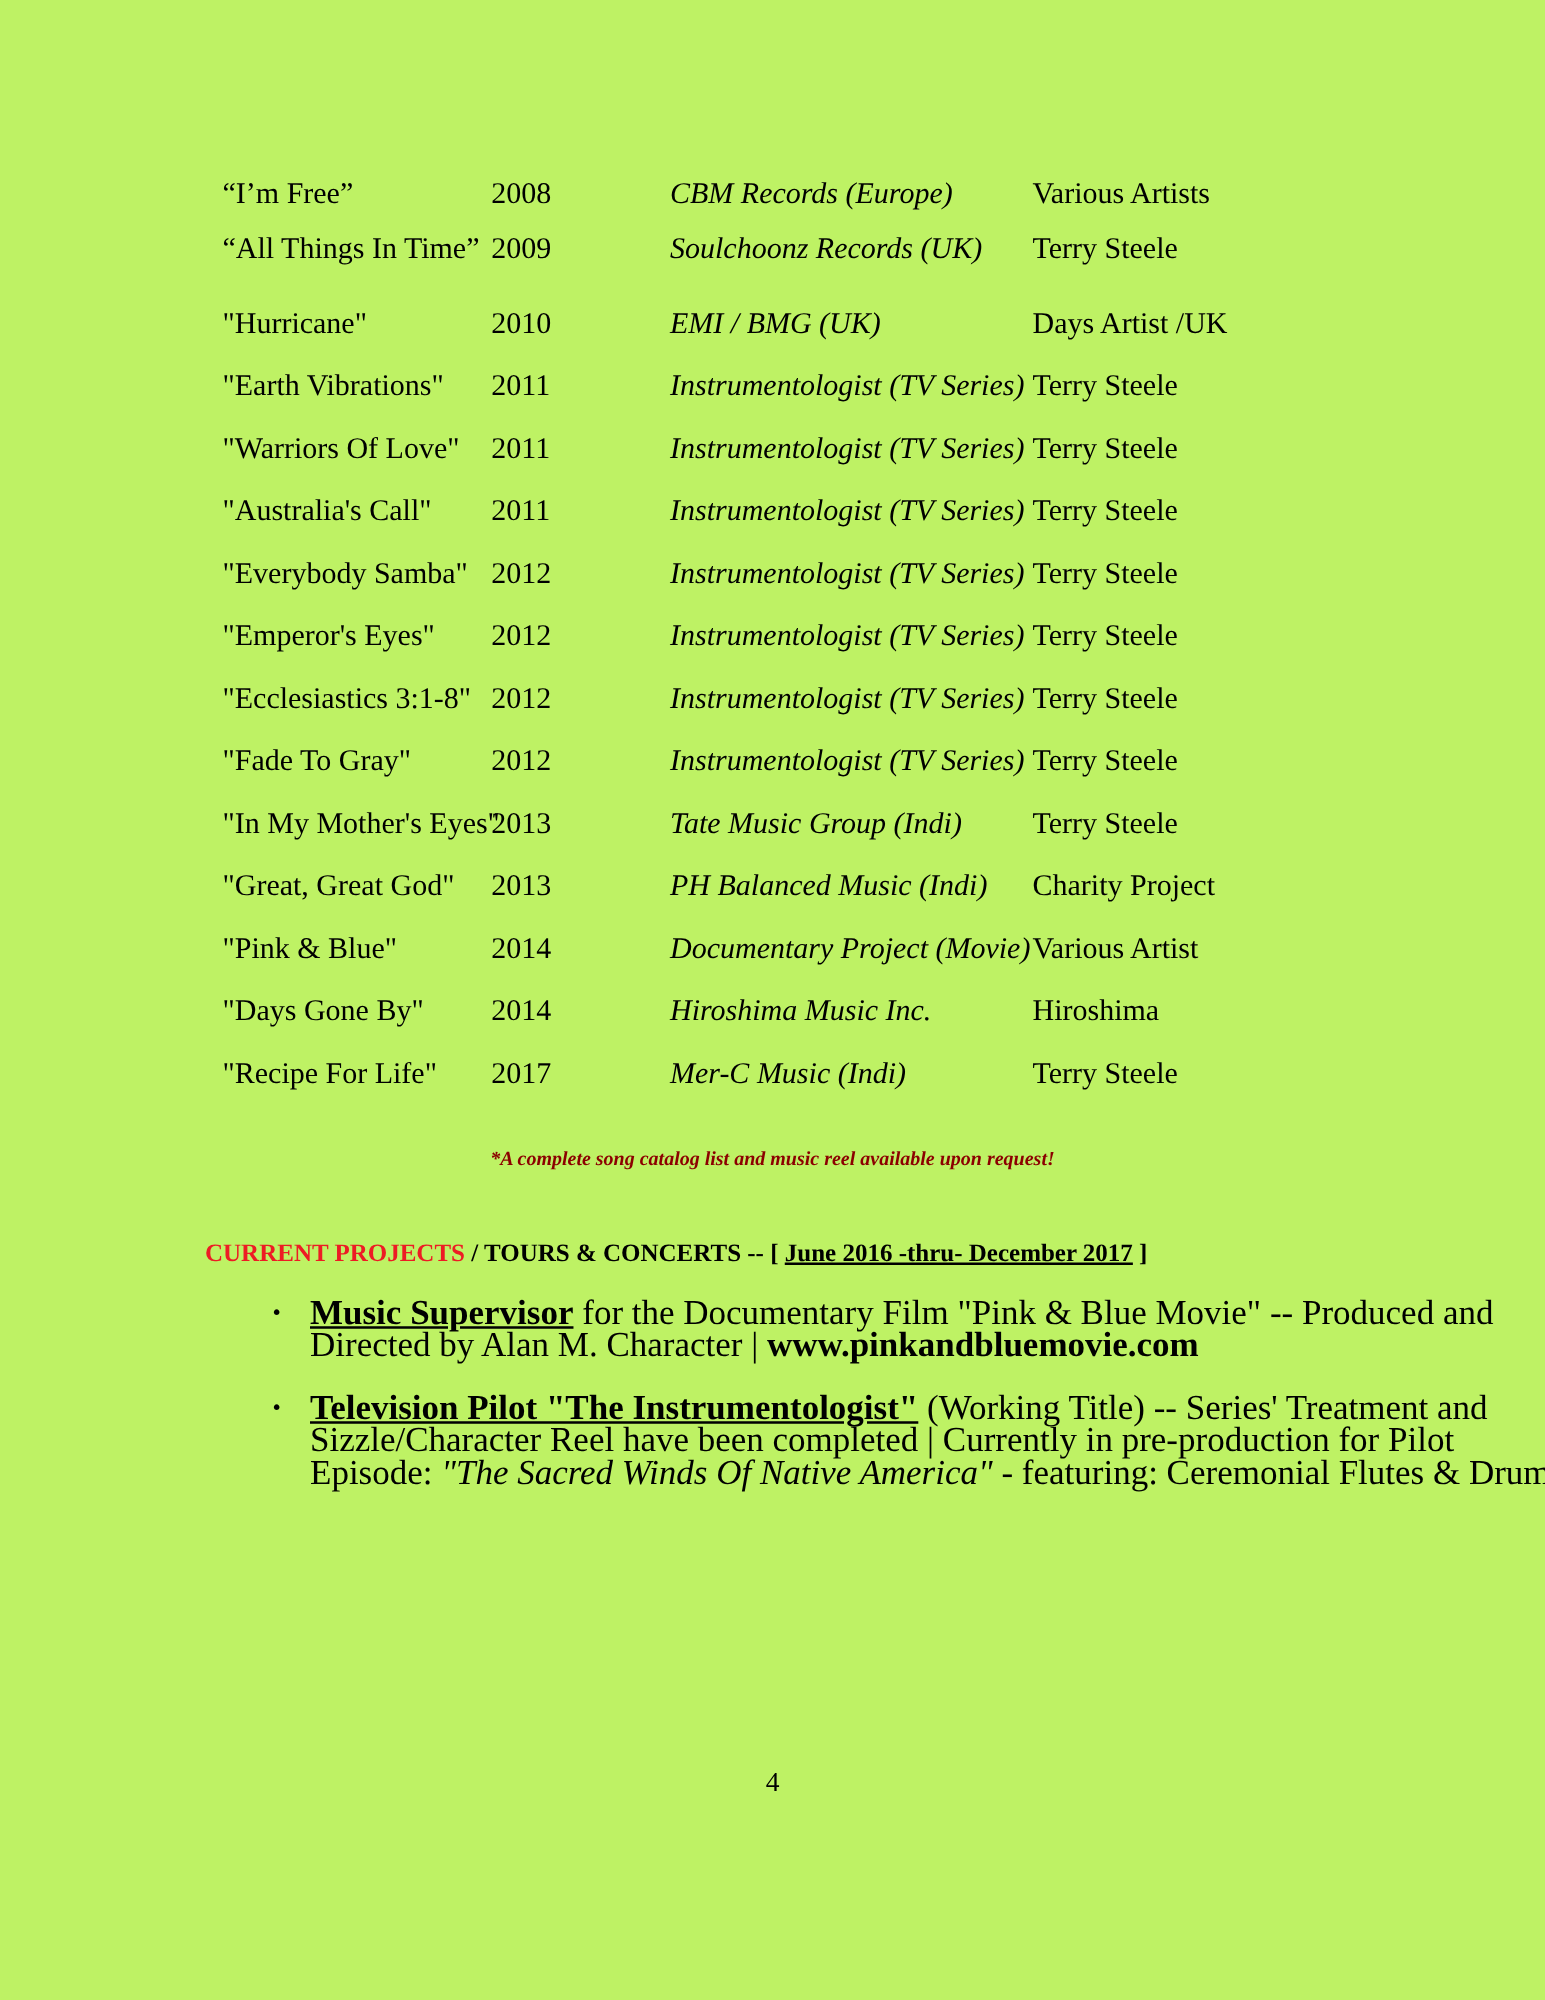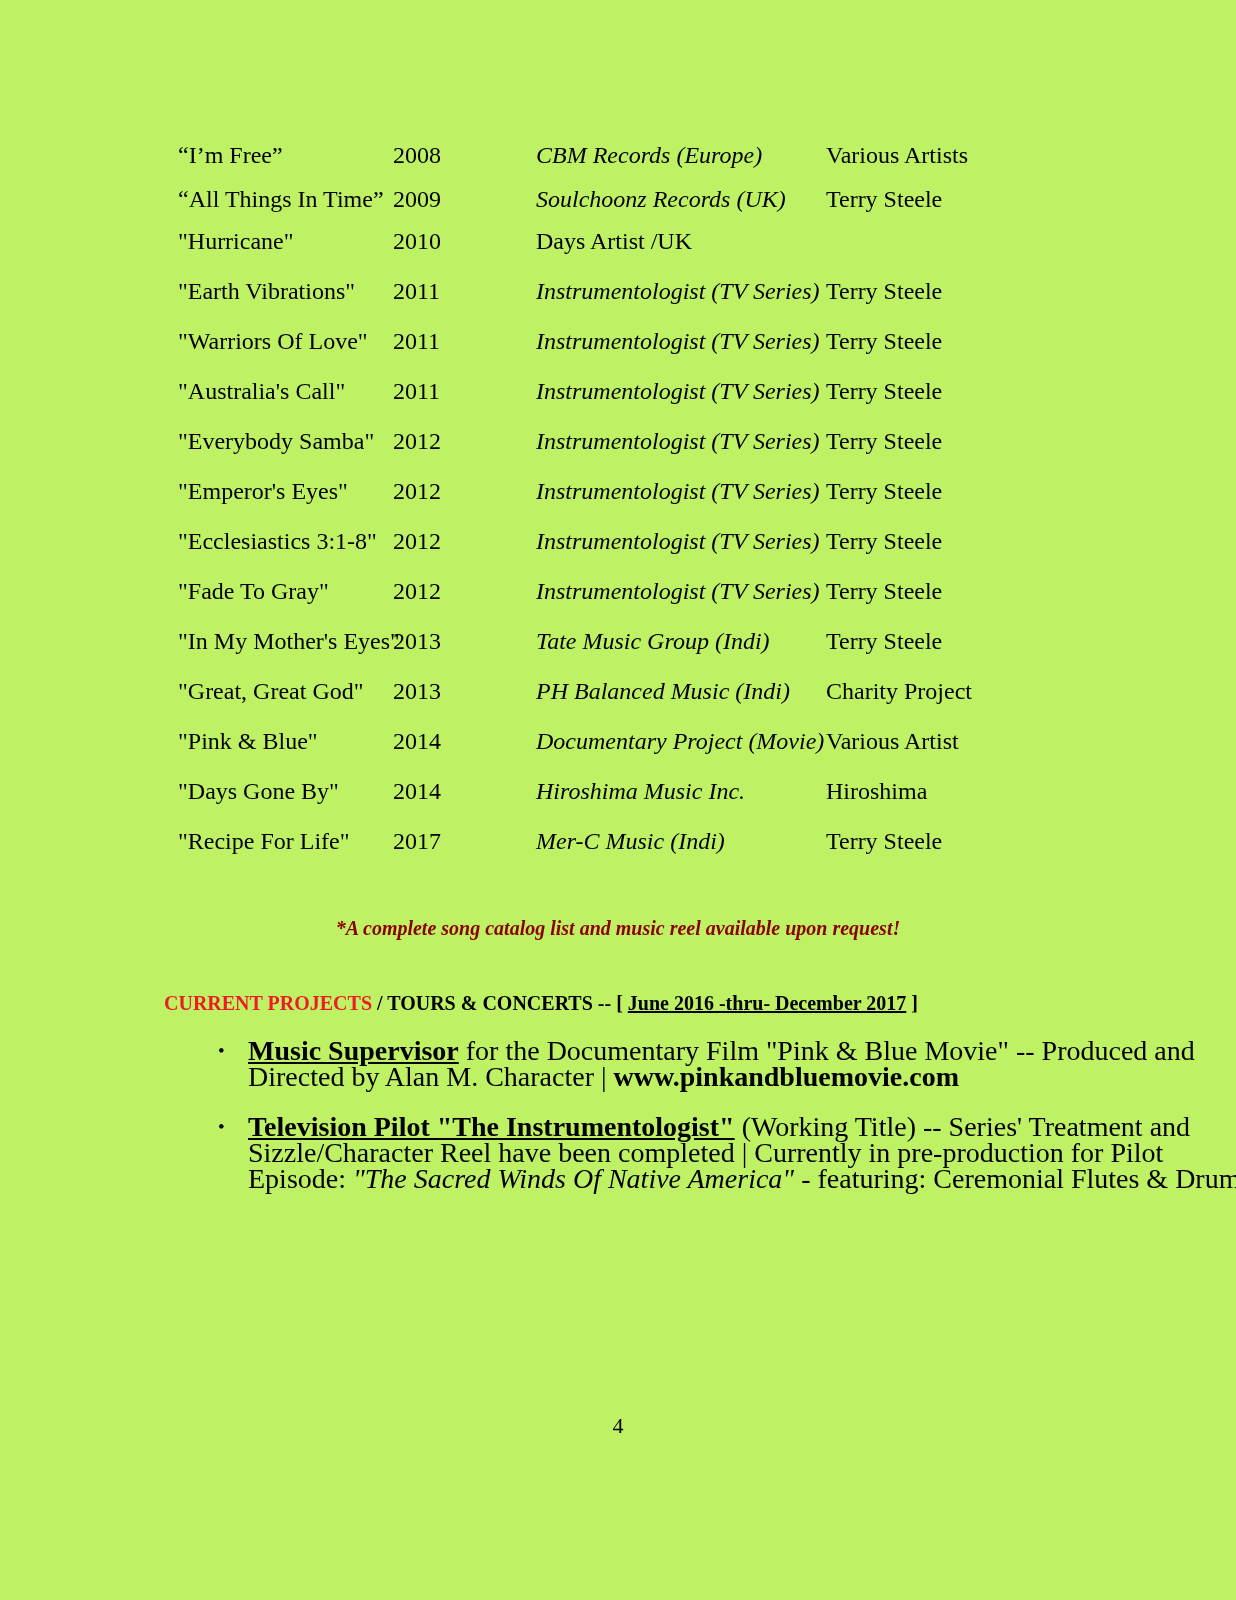--- a/index.html
+++ b/index.html
@@ -9,31 +9,31 @@
     background:#bef264;
     margin:0 auto;
     font-family:Liberation Serif, serif;
     color:#000000;
     overflow:hidden;
   }
   
   .disc-table{position:absolute;left:178px;top:140px;width:900px;}
   .row{display:flex;line-height:30px;font-size:24px;margin-bottom:20px;white-space:nowrap;}
   .row:nth-child(1){margin-bottom:14px;}
-  .row:nth-child(2){margin-bottom:12px;}
+  .row:nth-child(2){margin-bottom:30px;}
   .cell{flex:none;overflow:visible;}
   .cell-title{width:215px;}
   .cell-year{width:143px;}
   .cell-label{width:290px;font-style:italic;}
   .cell-artist{width:auto;}
   
   .note{
     position:absolute;left:0;right:0;top:915px;
     text-align:center;
-    font-size:20px;line-height:26px;
+    font-size:16px;line-height:26px;
     font-weight:bold;font-style:italic;
     color:#8B0000;
   }
   
   .heading{
     position:absolute;left:164px;top:988px;
     font-size:20px;line-height:30px;font-weight:bold;
     white-space:nowrap;
   }
   .heading span{white-space:pre;}
@@ -69,20 +69,21 @@
       </div>
       <div class="row">
         <div class="cell cell-title">“All Things In Time”</div>
         <div class="cell cell-year">2009</div>
         <div class="cell cell-label">Soulchoonz Records (UK)</div>
         <div class="cell cell-artist">Terry Steele</div>
       </div>
       <div class="row">
         <div class="cell cell-title">"Hurricane"</div>
         <div class="cell cell-year">2010</div>
+        <div class="cell cell-label">EMI / BMG (UK)</div>
         <div class="cell cell-artist">Days Artist /UK</div>
       </div>
       <div class="row">
         <div class="cell cell-title">"Earth Vibrations"</div>
         <div class="cell cell-year">2011</div>
         <div class="cell cell-label">Instrumentologist (TV Series)</div>
         <div class="cell cell-artist">Terry Steele</div>
       </div>
       <div class="row">
         <div class="cell cell-title">"Warriors Of Love"</div>

